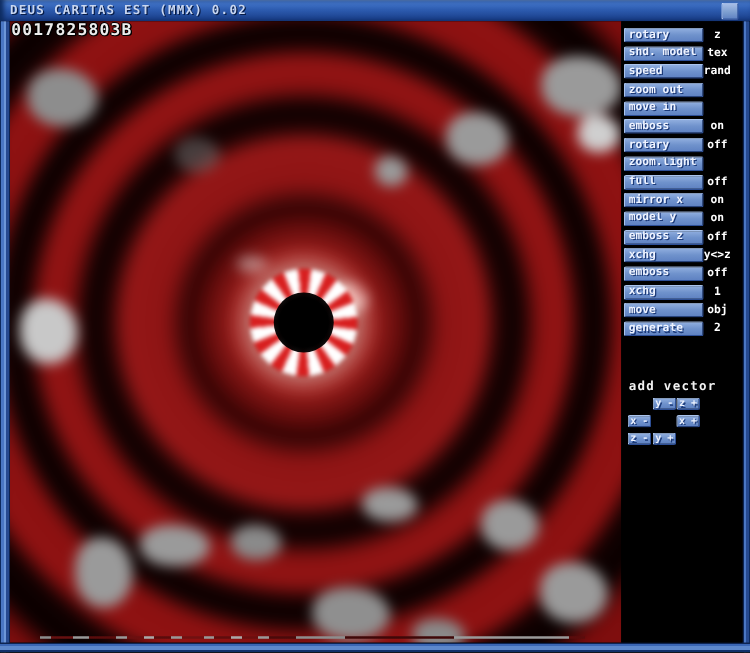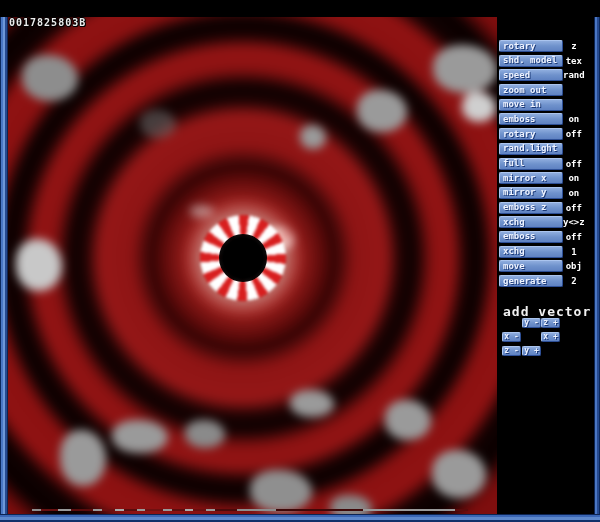--- a/index.html
+++ b/index.html
@@ -67,72 +67,76 @@
     background:repeating-conic-gradient(from 8deg,#ffffff 0deg 16deg,#d81f1f 16deg 30deg);
     filter:blur(1.5px);
     box-shadow:0 0 16px 6px rgba(255,225,215,0.5), 0 0 36px 14px rgba(255,120,100,0.25);
   }
   .center-hole {
     position:absolute; left:211px; top:217px; width:48px; height:48px; border-radius:50%;
     background:radial-gradient(circle,#000 0 58%,rgba(5,2,2,0.95) 72%,rgba(10,3,3,0) 100%);
   }
   .counter {
     position:absolute; left:1px; top:0px;
-    font-size:10px; font-weight:bold; letter-spacing:1px; color:#ececec;
+    font-size:13px; font-weight:bold; letter-spacing:1px; color:#ececec;
     text-shadow:1px 0 #000,-1px 0 #000,0 1px #000,0 -1px #000,1px 1px #000;
   }
   .spectrum-line {
     position:absolute; left:24px; top:492px; width:436px; height:2px;
     background:linear-gradient(90deg,
       #8d8d8d 0 2%,#661010 2% 6%,#999999 6% 9%,#5a0c0c 9% 14%,#9a9a9a 14% 16%,
       #6b0f0f 16% 19%,#aaaaaa 19% 21%,#5a0c0c 21% 24%,#999999 24% 26%,#701111 26% 30%,
       #999999 30% 32%,#5f0d0d 32% 35%,#aaaaaa 35% 37%,#6b0f0f 37% 40%,#999999 40% 42%,
       #4a0a0a 42% 47%,#8d8d8d 47% 56%,#3f0808 56% 76%,#9a9a9a 76% 97%,#5a0c0c 97% 100%);
   }
   
   .sidebar {
     position:absolute; left:497px; top:17px; width:97px; height:497px;
     background:#000;
   }
-  .controls { position:absolute; left:0; top:23px; display:flex; flex-direction:column; gap:2.7px; }
+  .controls { position:absolute; left:0; top:5px; display:flex; flex-direction:column; gap:2.7px; }
   .ctl-row { display:flex; align-items:center; height:12px; }
   .ctl-btn {
     width:64px; height:12px; margin-left:2px;
     background:linear-gradient(180deg,#8fadde 0%,#6f92cc 50%,#5f82c2 100%);
     border:1px solid #aac4ee; border-bottom-color:#2d4f96; border-right-color:#2d4f96;
     border-radius:2px;
     font-family:"DejaVu Sans Mono", monospace;
     font-size:9px; font-weight:bold; color:#eef3ff; text-shadow:1px 1px 0 #1c3a78;
     text-align:left; padding:0 0 0 3px; line-height:9px; cursor:pointer;
     white-space:nowrap; overflow:hidden;
   }
   .ctl-val {
     flex:1; text-align:center; font-size:9px; font-weight:bold; color:#ffffff;
     white-space:nowrap;
   }
   .addvec-label {
     position:absolute; left:6px; top:287px;
-    font-size:13px; font-weight:bold; color:#f2f2f2; letter-spacing:1px;
+    font-size:10px; font-weight:bold; color:#f2f2f2; letter-spacing:1px;
     text-shadow:1px 1px 0 #000;
   }
   .pad-btn {
     position:absolute; width:19px; height:10px;
     background:linear-gradient(180deg,#8fadde 0%,#6f92cc 50%,#5f82c2 100%);
     border:1px solid #aac4ee; border-bottom-color:#2d4f96; border-right-color:#2d4f96;
     border-radius:2px;
     font-family:"DejaVu Sans Mono", monospace;
     font-size:8px; font-weight:bold; color:#eef3ff; text-shadow:1px 1px 0 #1c3a78;
     padding:0; line-height:8px; text-align:center; cursor:pointer; white-space:nowrap;
   }
 </style>
 </head>
 <body>
 
 <div class="window">
 
+  <div class="titlebar">
+    <div class="title-text">DEUS CARITAS EST (MMX) 0.02</div>
+    <div class="titlebar-btn"></div>
+  </div>
 
   <div class="border-left"></div>
   <div class="border-right"></div>
   <div class="border-bottom"></div>
 
   <div class="canvas">
     <div class="tunnel-blur">
       <div class="rings"></div>
       <div class="patch" style="left:24px;top:48px;width:56px;height:46px;background:#8d8d8d;"></div>
       <div class="patch" style="left:435px;top:38px;width:64px;height:48px;background:#9a9a9a;"></div>
@@ -183,33 +187,33 @@
       </div>
       <div class="ctl-row">
         <button class="ctl-btn">emboss</button>
         <span class="ctl-val">on</span>
       </div>
       <div class="ctl-row">
         <button class="ctl-btn">rotary</button>
         <span class="ctl-val">off</span>
       </div>
       <div class="ctl-row">
-        <button class="ctl-btn">rand.light</button>
+        <button class="ctl-btn">zoom.light</button>
         <span class="ctl-val"></span>
       </div>
       <div class="ctl-row">
         <button class="ctl-btn">full</button>
         <span class="ctl-val">off</span>
       </div>
       <div class="ctl-row">
         <button class="ctl-btn">mirror x</button>
         <span class="ctl-val">on</span>
       </div>
       <div class="ctl-row">
-        <button class="ctl-btn">mirror y</button>
+        <button class="ctl-btn">model y</button>
         <span class="ctl-val">on</span>
       </div>
       <div class="ctl-row">
         <button class="ctl-btn">emboss z</button>
         <span class="ctl-val">off</span>
       </div>
       <div class="ctl-row">
         <button class="ctl-btn">xchg</button>
         <span class="ctl-val">y&lt;&gt;z</span>
       </div>

